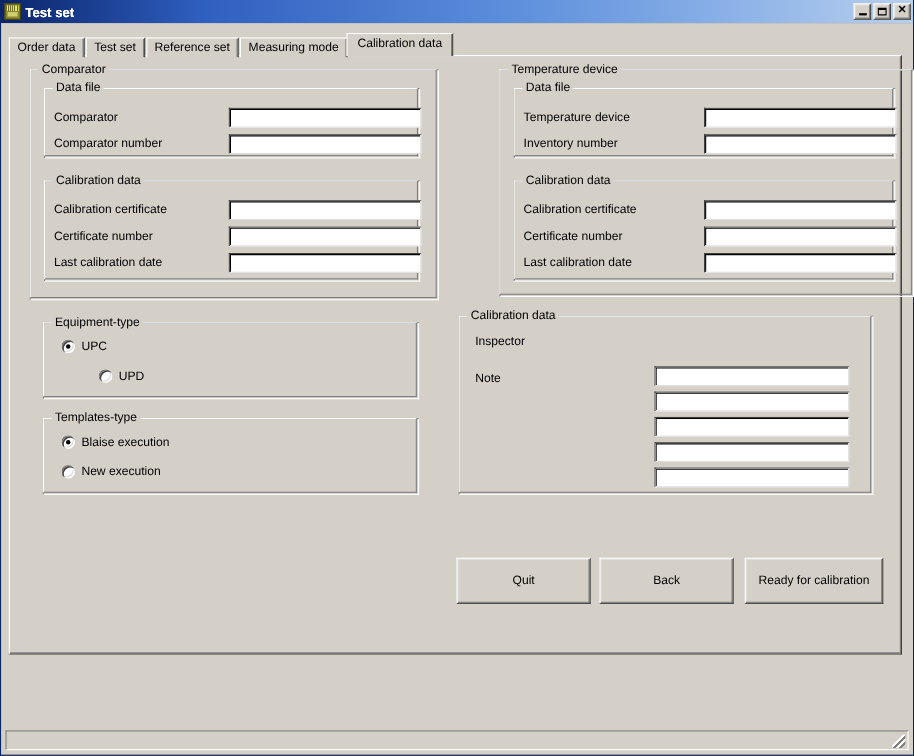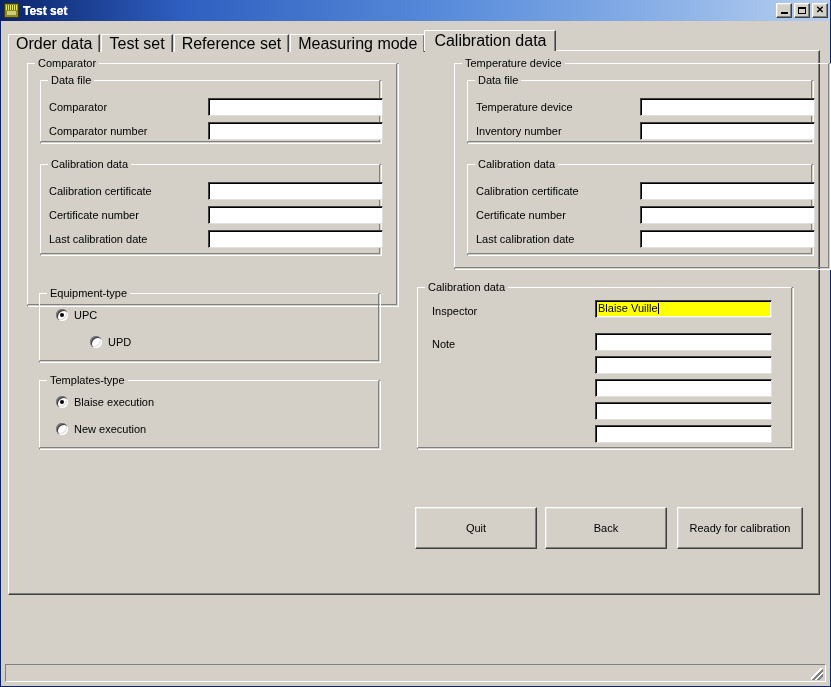--- a/index.html
+++ b/index.html
@@ -141,21 +141,21 @@
   .tab {
     height: 18px;
     line-height: 17px;
     padding: 0 7px;
     margin-right: 1px;
     background: #d4d0c8;
     border-top: 1px solid #fff;
     border-left: 1px solid #fff;
     border-right: 1px solid #404040;
     box-shadow: inset -1px 0 0 #808080;
-    font-size: 16px;
+    font-size: 11px;
     white-space: nowrap;
     box-sizing: border-box;
     cursor: default;
     position: relative;
     top: 1px;
   }
   .tab.active {
     height: 21px;
     line-height: 19px;
     top: 0;
@@ -337,21 +337,21 @@
       <div class="tabstrip">
         <div class="tab"><span>Order data</span></div>
         <div class="tab"><span>Test set</span></div>
         <div class="tab"><span>Reference set</span></div>
         <div class="tab"><span>Measuring mode</span></div>
         <div class="tab active"><span>Calibration data</span></div>
       </div>
 
       <div class="tabpage">
 
-        <div class="grp" style="left:18px; top:12px; width:372px; height:244px;">
+        <div class="grp" style="left:18px; top:12px; width:372px; height:210px;">
           <div class="inner"></div>
           <div class="cap">Comparator</div>
 
           <div class="grp" style="left:12px; top:16px; width:342px; height:64px;">
             <div class="inner"></div>
             <div class="cap">Data file</div>
 
             <div class="lbl" style="left:8px; top:20px;">Comparator</div>
             <div class="fld" style="left:167px; top:17px; width:175px; height:18px;"></div>
 
@@ -430,21 +430,20 @@
             <div class="lbl" style="left:8px; top:68px;">Last calibration date</div>
             <div class="fld" style="left:172px; top:65px; width:175px; height:18px;"></div>
           </div>
         </div>
 
         <div class="grp" style="left:408px; top:236px; width:377px; height:163px;">
           <div class="inner"></div>
           <div class="cap">Calibration data</div>
 
           <div class="lbl" style="left:14px; top:17px;">Inspector</div>
-          <div class="fld yellow" style="left:177px; top:12px; width:177px; height:18px;"><span>Blaise Vuille</span><span class="caret"></span></div>
 
           <div class="lbl" style="left:14px; top:50px;">Note</div>
 
           <div class="fld" style="left:177px; top:45px; width:177px; height:18px;"></div>
           <div class="fld" style="left:177px; top:68px; width:177px; height:18px;"></div>
           <div class="fld" style="left:177px; top:91px; width:177px; height:18px;"></div>
           <div class="fld" style="left:177px; top:114px; width:177px; height:18px;"></div>
           <div class="fld" style="left:177px; top:137px; width:177px; height:18px;"></div>
         </div>
 

